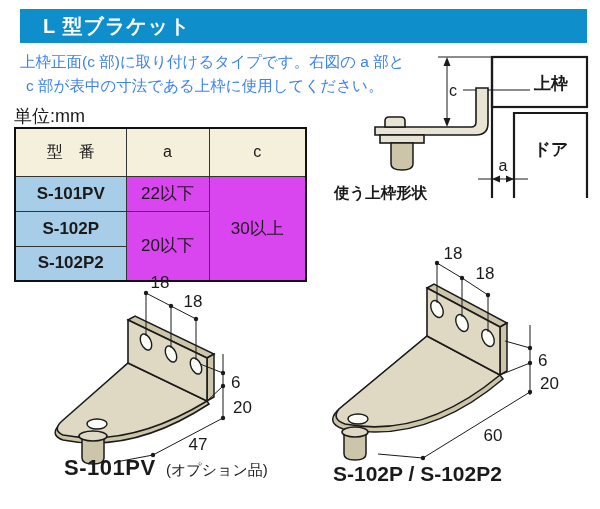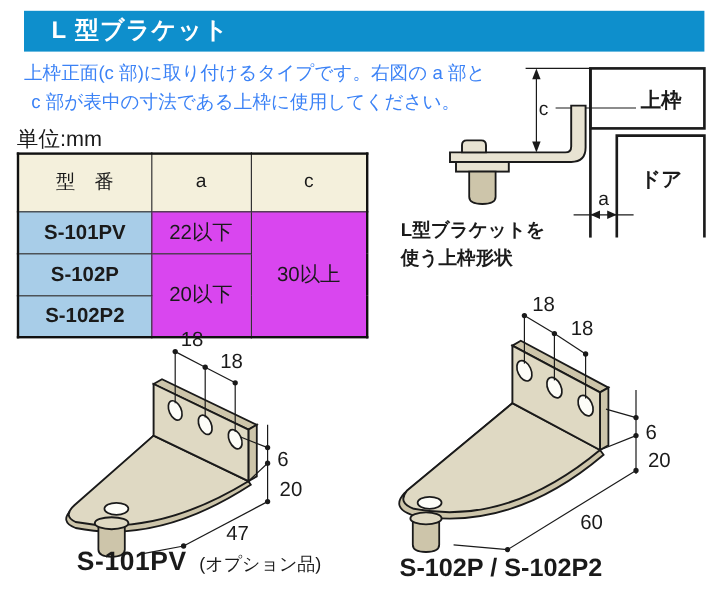--- a/index.html
+++ b/index.html
@@ -111,21 +111,20 @@
     <line class="lineD" x1="148" y1="131" x2="198" y2="131"></line>
     <polygon class="dot" points="162,131 170,127.5 170,134.5"></polygon>
     <polygon class="dot" points="184,131 176,127.5 176,134.5"></polygon>
     <text class="dimtxt-s" x="123" y="48" text-anchor="middle">c</text>
     <text class="dimtxt-s" x="173" y="123" text-anchor="middle">a</text>
     <text class="jptxt" x="221" y="41" text-anchor="middle">上枠</text>
     <text class="jptxt" x="221" y="107" text-anchor="middle">ドア</text>
   </svg>
 
   <div class="fig-caption">
-    <div>L型ブラケットを</div>
     <div>使う上枠形状</div>
   </div>
 
   <svg style="left:50px;top:262px;" width="285" height="205" viewBox="0 0 285 205">
 
     <path class="shadep" d="M78,101 L10,162 Q-1,173 13,178 Q82,192 159,142 L157,139 Z"></path>
     <path class="beige" d="M78,101 L12,159 Q2,168 13,173 Q80,186 157,139 Z"></path>
 
     <path class="shadep" d="M32,176 L54,176 L54,196 Q54,202 43,202 Q32,202 32,196 Z"></path>
     <ellipse class="beige" cx="43" cy="174" rx="14" ry="5"></ellipse>

